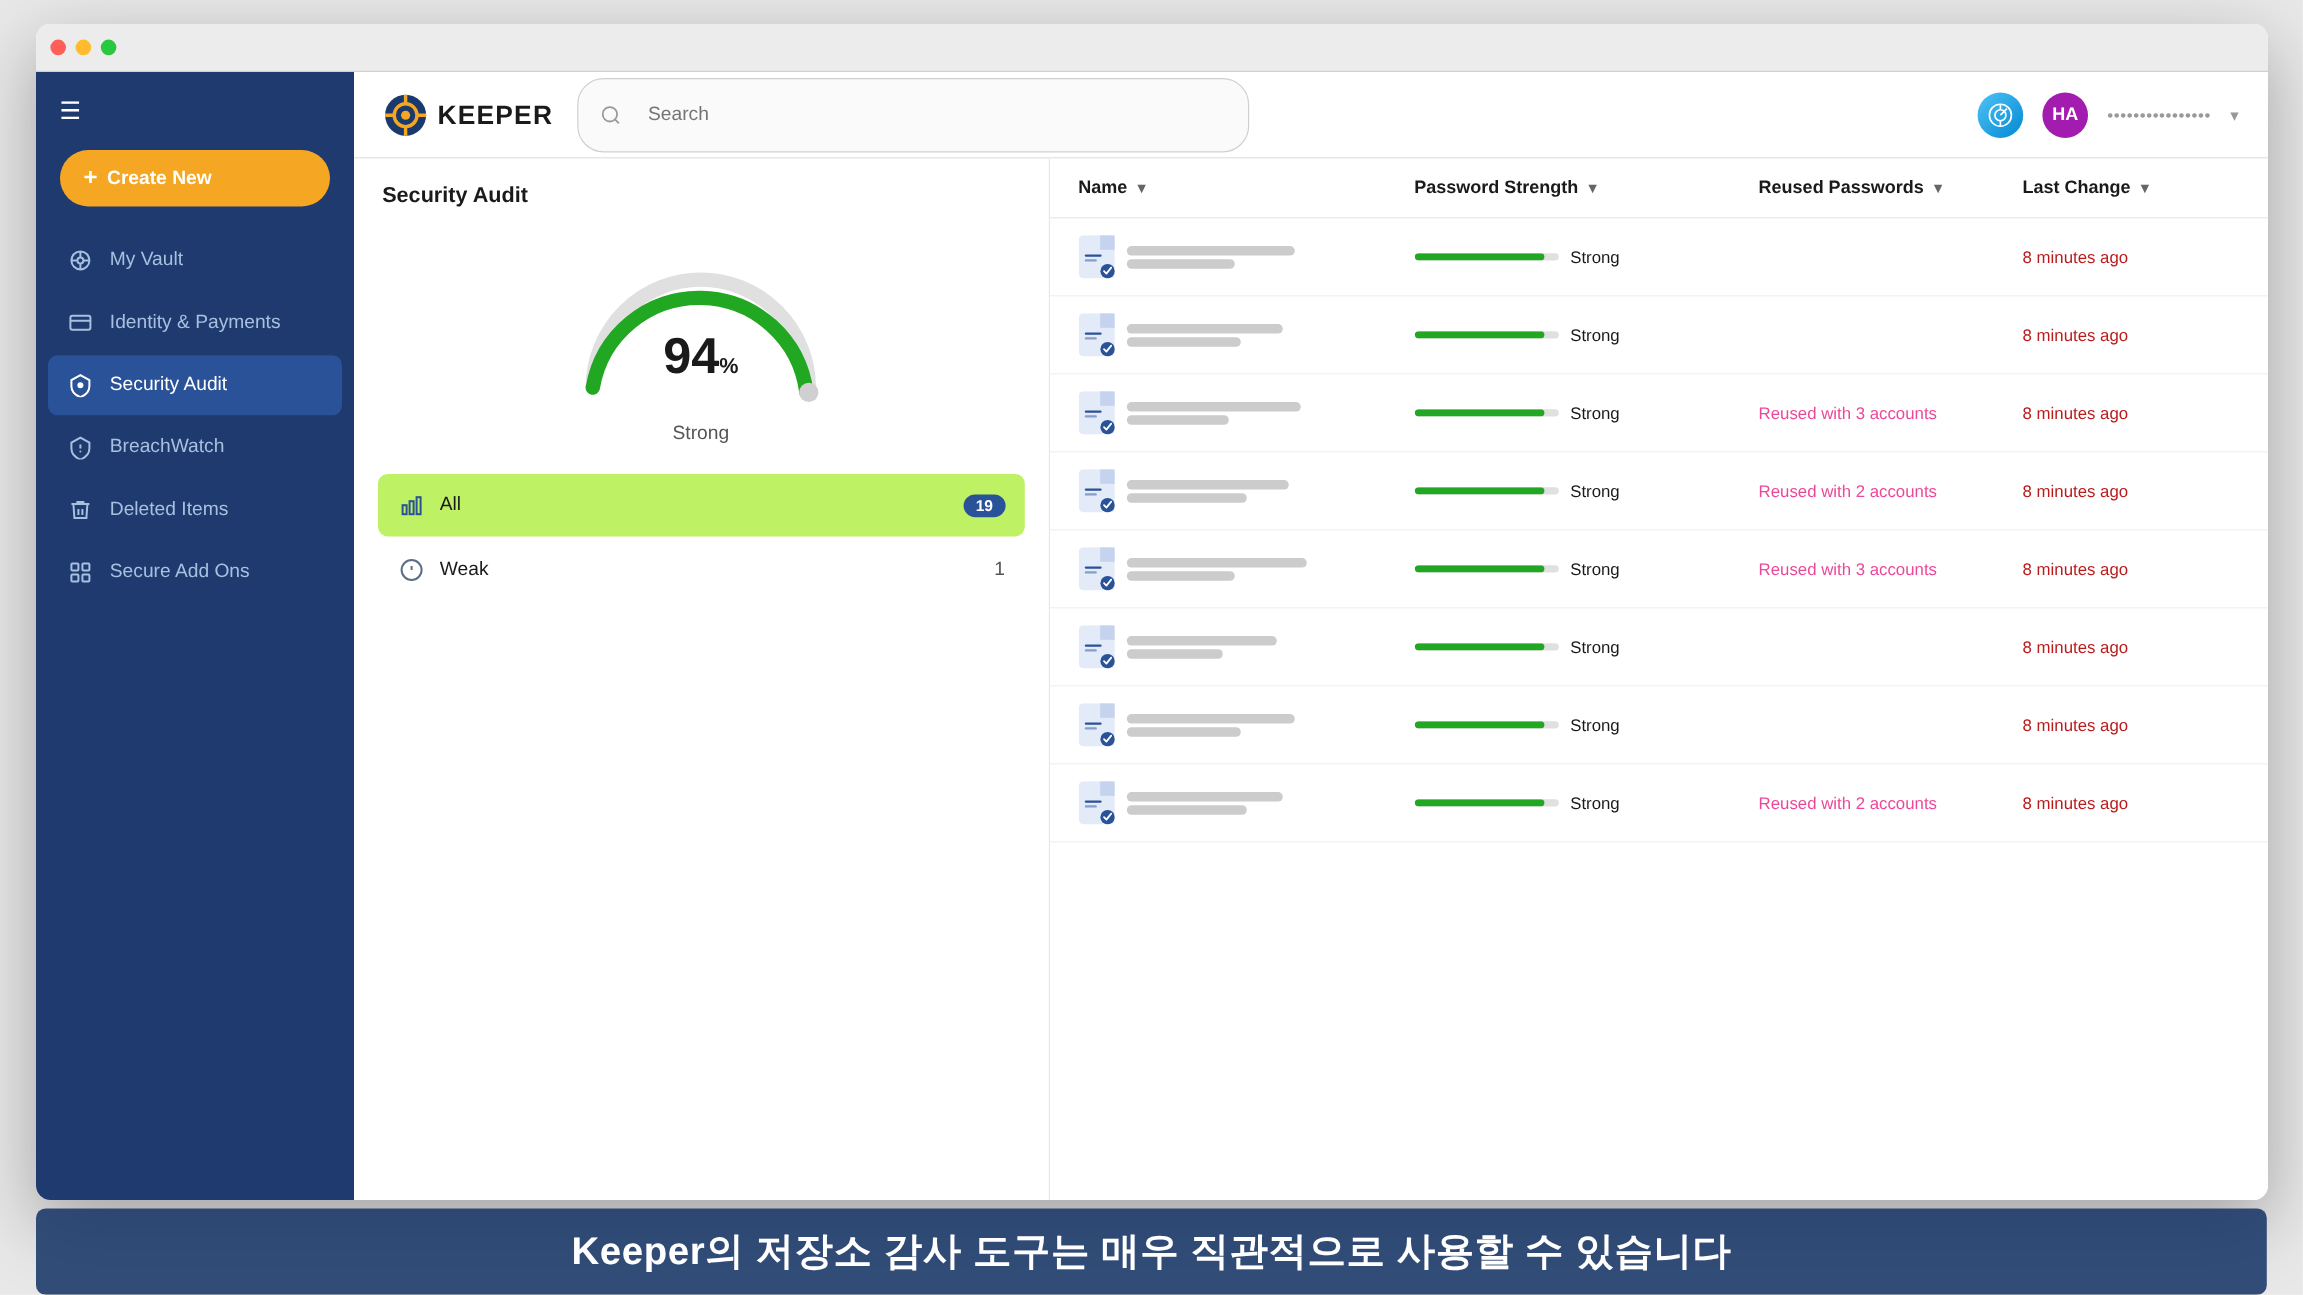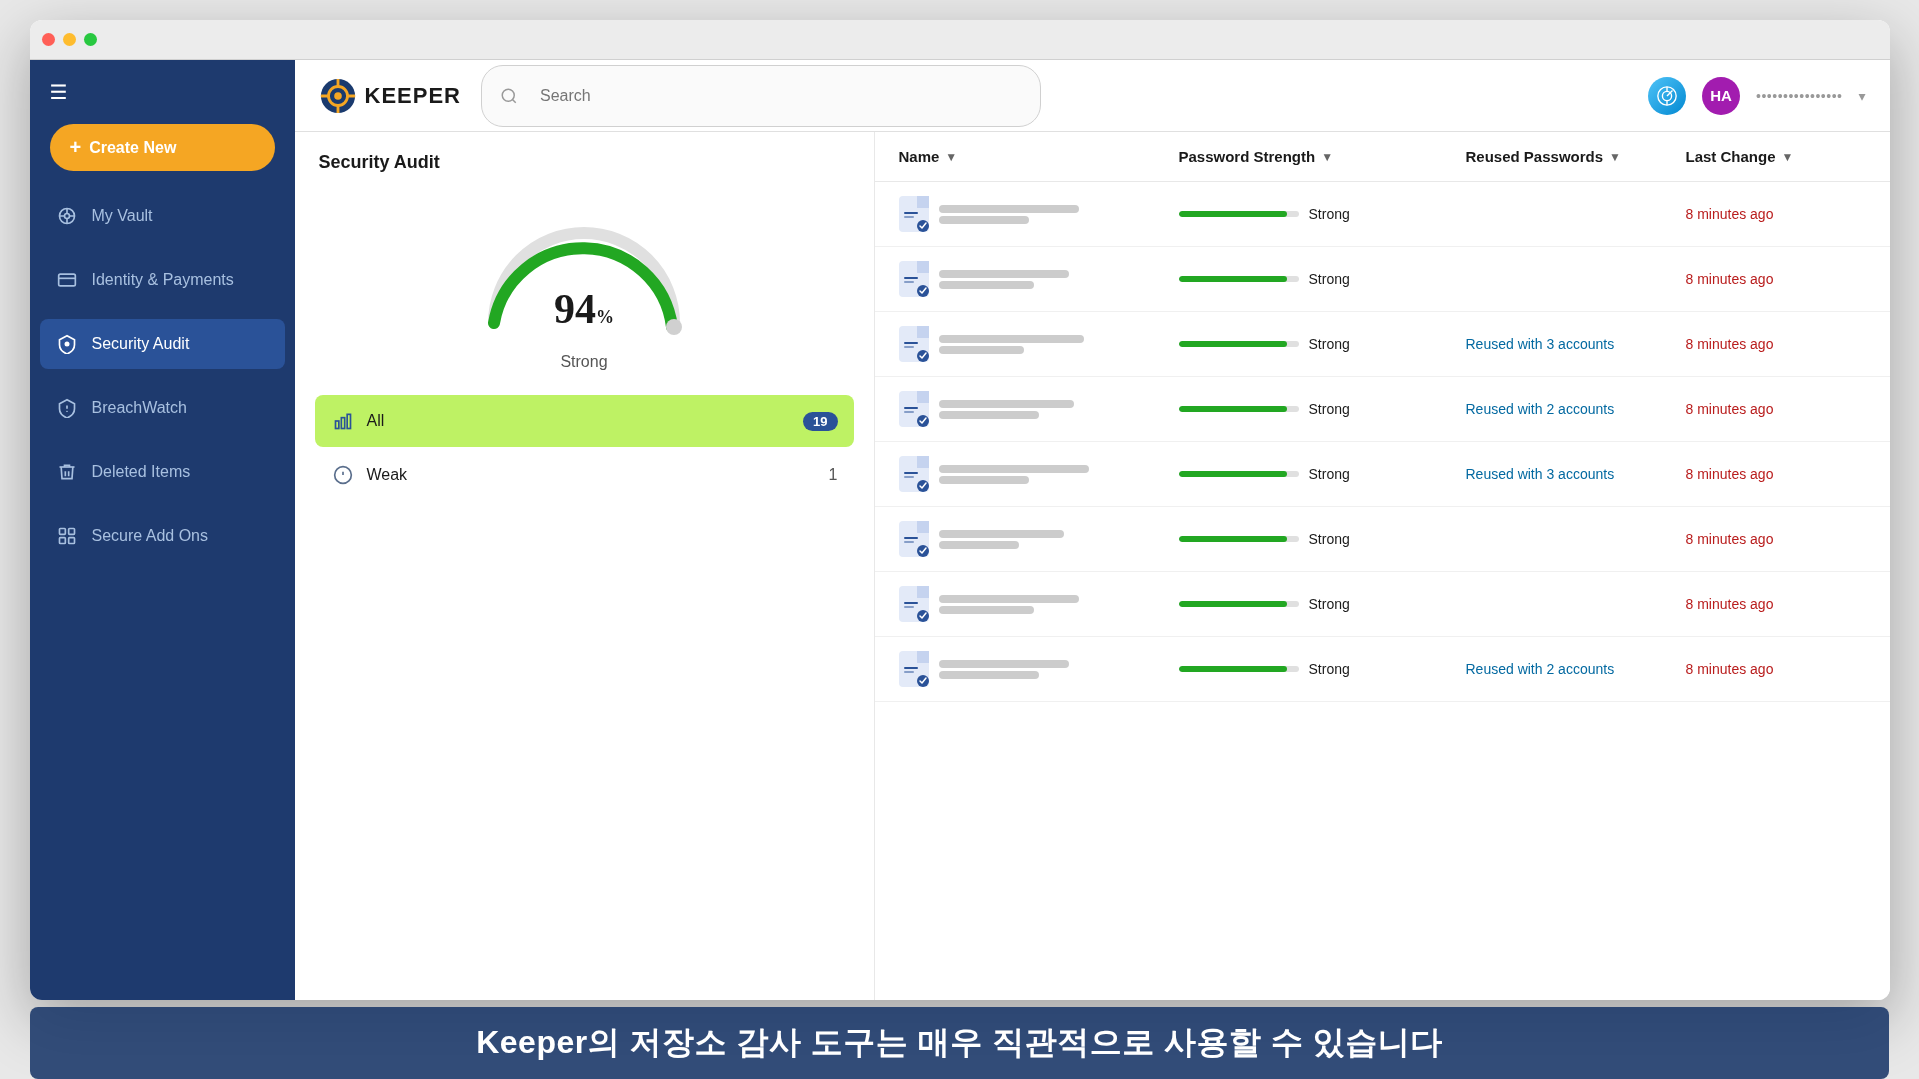--- a/index.html
+++ b/index.html
@@ -90,21 +90,21 @@
     }
 
     .create-new-btn .plus {
       font-size: 20px;
       font-weight: 700;
     }
 
     .nav-items {
       display: flex;
       flex-direction: column;
-      gap: 14px;
+      gap: 2px;
       padding: 0 10px;
     }
 
     .nav-item {
       display: flex;
       align-items: center;
       gap: 14px;
       padding: 14px 16px;
       border-radius: 8px;
       color: #a8c0e0;
@@ -268,25 +268,24 @@
       height: 140px;
     }
 
     .gauge-svg {
       width: 220px;
       height: 140px;
     }
 
     .gauge-text {
       position: absolute;
-      bottom: 10px;
+      bottom: 22px;
       left: 50%;
       transform: translateX(-50%);
       text-align: right;
-      font-family: Liberation Serif, serif;
     }
 
     .gauge-percent {
       font-size: 42px;
       font-weight: 700;
       color: #1a1a1a;
     }
 
     .gauge-sup {
       font-size: 18px;
@@ -437,21 +436,21 @@
       background: #22a722;
     }
 
     .strength-label {
       font-size: 14px;
       color: #1a1a1a;
     }
 
     .reused-cell {
       font-size: 14px;
-      color: #0369a1;
+      color: #ec4899;
     }
 
     .last-change-cell {
       font-size: 14px;
       color: #b91c1c;
     }
 
     
     .subtitle-bar {
       background: rgba(25, 55, 105, 0.88);

